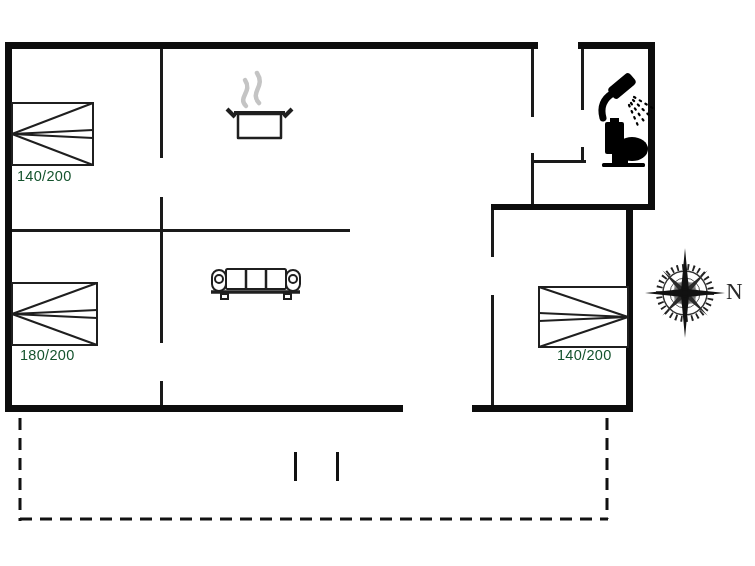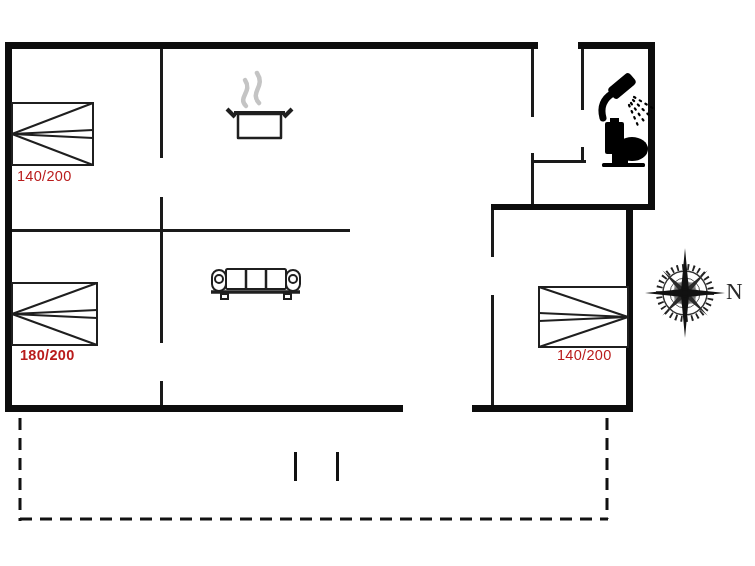--- a/index.html
+++ b/index.html
@@ -7,21 +7,21 @@
     position:relative;
     width:755px;height:566px;
     background:#ffffff;
     font-family:"Liberation Sans", sans-serif;
     overflow:hidden;
   }
   svg.plan{position:absolute;left:0;top:0;}
   .dim-label{
     position:absolute;
     font-size:14.5px;
-    color:#b91c1c;
+    color:#14532d;
     letter-spacing:0.3px;
     white-space:nowrap;
     user-select:none;
   }
   .north-label{
     position:absolute;
     font-family:"Liberation Serif", serif;
     font-size:23px;
     color:#2b2b2b;
     user-select:none;
@@ -151,19 +151,19 @@
       <line x1="607" y1="418" x2="607" y2="519"></line>
     </g>
     <g fill="#111111">
       <rect x="294" y="452" width="3" height="29"></rect>
       <rect x="336" y="452" width="3" height="29"></rect>
     </g>
   </svg>
 
   <div class="dim-label" style="left:17px;top:168px;">140/200</div>
 
-  <div class="dim-label" style="left:20px;top:347px;font-weight:bold;">180/200</div>
+  <div class="dim-label" style="left:20px;top:347px;">180/200</div>
 
   <div class="dim-label" style="left:557px;top:347px;">140/200</div>
 
   <div class="north-label" style="left:726px;top:279px;">N</div>
 
 </div>
 
 </body></html>

